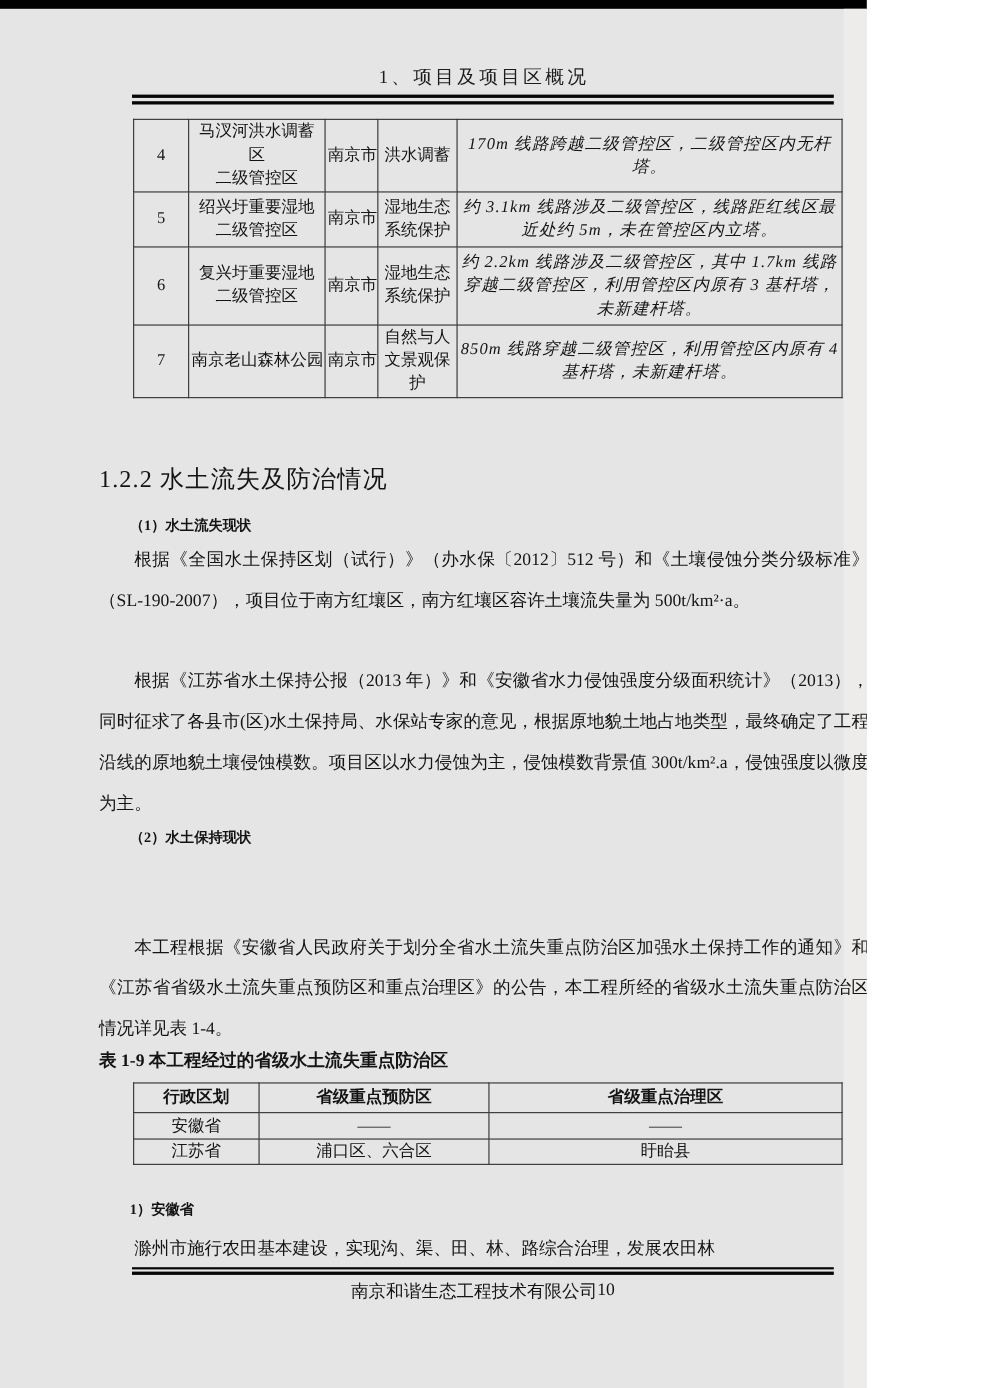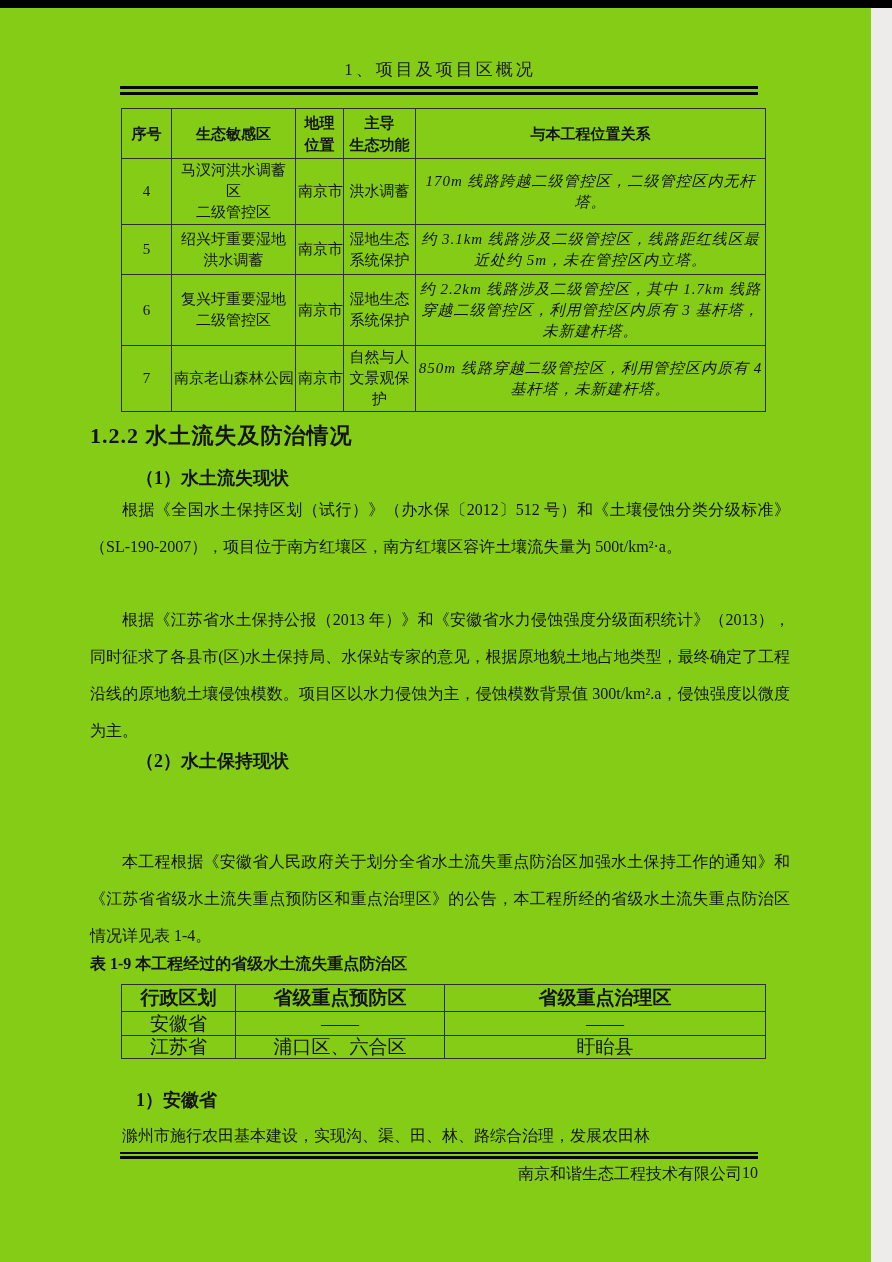--- a/index.html
+++ b/index.html
@@ -1,54 +1,54 @@
 <!DOCTYPE html>
 <html><head>
 <meta charset="utf-8">
 <style>
   html,body { margin:0; padding:0; background:#ffffff; }
   .page {
-    position:relative; width:892px; height:1262px; background:#84cc16;
+    position:relative; width:788px; height:1262px; background:#e5e5e5;
     font-family:"Liberation Serif","DejaVu Serif",serif; color:#141414;
     overflow:hidden;
   }
   .topbar { position:absolute; top:0; left:0; width:892px; height:8px; background:#000; }
   .edge-strip { position:absolute; top:8px; right:0; width:21px; height:1254px; background:#edecea; }
 
   .h-title { position:absolute; top:58px; left:90px; width:700px; text-align:center;
              font-size:17px; letter-spacing:3px; color:#1c1c1c; }
   .h-rule  { position:absolute; top:86px; left:120px; width:638px; height:3px;
              border-top:3px solid #070707; border-bottom:3px solid #070707; }
 
   table { border-collapse:collapse; table-layout:fixed; }
   .t-eco  { position:absolute; top:108px; left:121px; width:644px; font-size:15px; line-height:21px; }
   .t-eco th, .t-eco td { border:1px solid #2e2e2e; padding:1px 2px; text-align:center;
                          vertical-align:middle; font-weight:normal; overflow:hidden; }
   .t-eco th { font-weight:bold; line-height:22px; }
   .pre { white-space:pre-line; }
   .nw  { white-space:nowrap; }
   .rel { text-align:justify; padding:2px 5px; letter-spacing:1px;font-style:italic; }
 
-  .sec-h { position:absolute; top:421px; left:90px; font-size:22px; font-weight:bold;
+  .sec-h { position:absolute; top:421px; left:90px; font-size:22px; font-weight:normal;
            letter-spacing:1px; line-height:30px; }
-  .sub   { position:absolute; left:136px; font-size:18px; font-weight:bold; line-height:24px; }
+  .sub   { position:absolute; left:118px; font-size:13px; font-weight:bold; line-height:24px; }
   .para  { position:absolute; left:90px; width:700px; margin:0; font-size:16px; line-height:37px;
            text-align:justify; text-indent:2em; }
 
   .caption { position:absolute; top:954px; left:90px; width:700px; text-align:left;
              font-size:16px; font-weight:bold; }
-  .t-prev { position:absolute; top:984px; left:121px; width:644px; font-size:19px; line-height:20px; }
+  .t-prev { position:absolute; top:984px; left:121px; width:644px; font-size:15px; line-height:20px; }
   .t-prev th, .t-prev td { border:1px solid #2e2e2e; padding:1px 2px; text-align:center;
                            vertical-align:middle; }
   .t-prev th { font-weight:bold; }
 
   .f-rule { position:absolute; top:1152px; left:120px; width:638px; height:2px;
             border-top:2px solid #060606; border-bottom:3px solid #060606; }
   .footer { position:absolute; top:1164px; left:120px; width:638px; display:flex;
-            justify-content:flex-end; font-size:16px; }
+            justify-content:center; font-size:16px; }
 </style>
 </head>
 <body>
 
 <div class="page">
 
   <div class="topbar"></div>
   <div class="edge-strip"></div>
 
   <div class="h-title">1、项目及项目区概况</div>
@@ -56,41 +56,32 @@
 
   <table class="t-eco">
     <colgroup>
         <col style="width:50px">
         <col style="width:124px">
         <col style="width:48px">
         <col style="width:72px">
         <col style="width:350px">
       </colgroup>
     <tbody>
-        <tr style="height:50px">
-      <th>序号</th>
-      <th>生态敏感区</th>
-      <th class="pre">地理
-位置</th>
-      <th class="pre">主导
-生态功能</th>
-      <th>与本工程位置关系</th>
-    </tr>
     <tr style="height:43px">
       <td>4</td>
       <td class="pre">马汊河洪水调蓄区
 二级管控区</td>
       <td class="nw">南京市</td>
       <td>洪水调蓄</td>
       <td class="rel">170m 线路跨越二级管控区，二级管控区内无杆塔。</td>
     </tr>
     <tr style="height:50px">
       <td>5</td>
       <td class="pre">绍兴圩重要湿地
-洪水调蓄</td>
+二级管控区</td>
       <td class="nw">南京市</td>
       <td>湿地生态系统保护</td>
       <td class="rel">约 3.1km 线路涉及二级管控区，线路距红线区最近处约 5m，未在管控区内立塔。</td>
     </tr>
     <tr style="height:71px">
       <td>6</td>
       <td class="pre">复兴圩重要湿地
 二级管控区</td>
       <td class="nw">南京市</td>
       <td>湿地生态系统保护</td>

